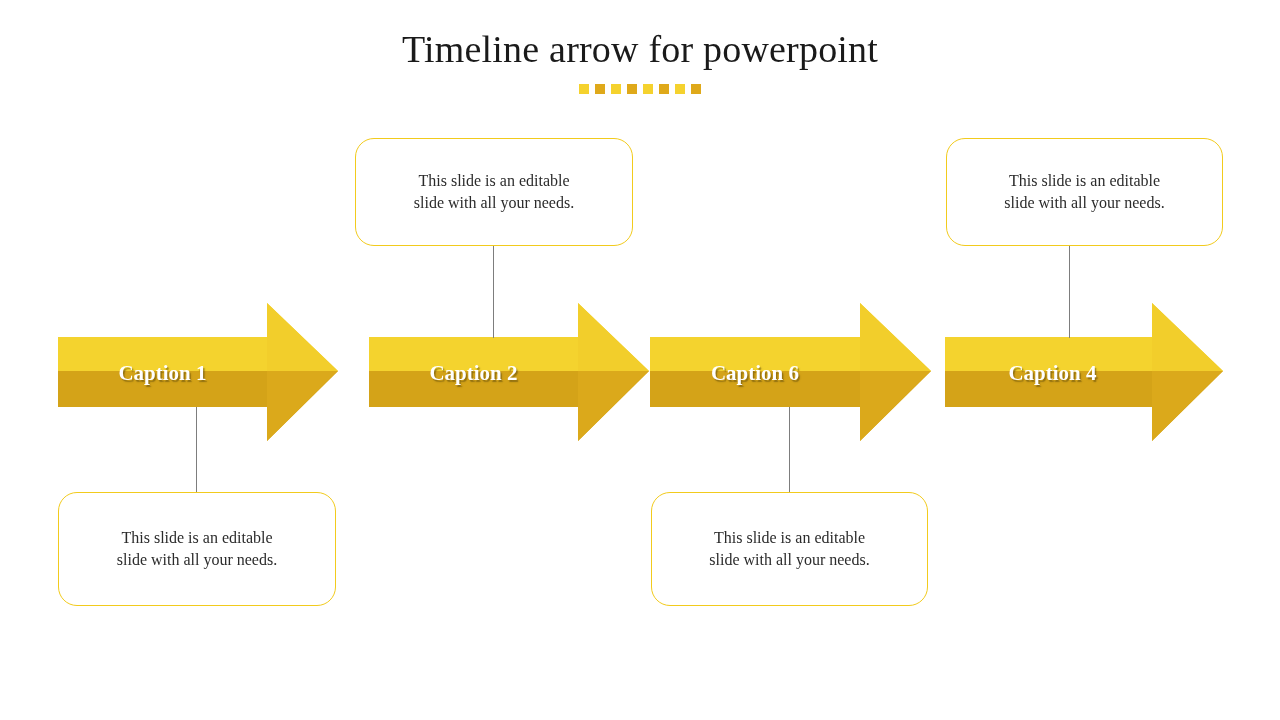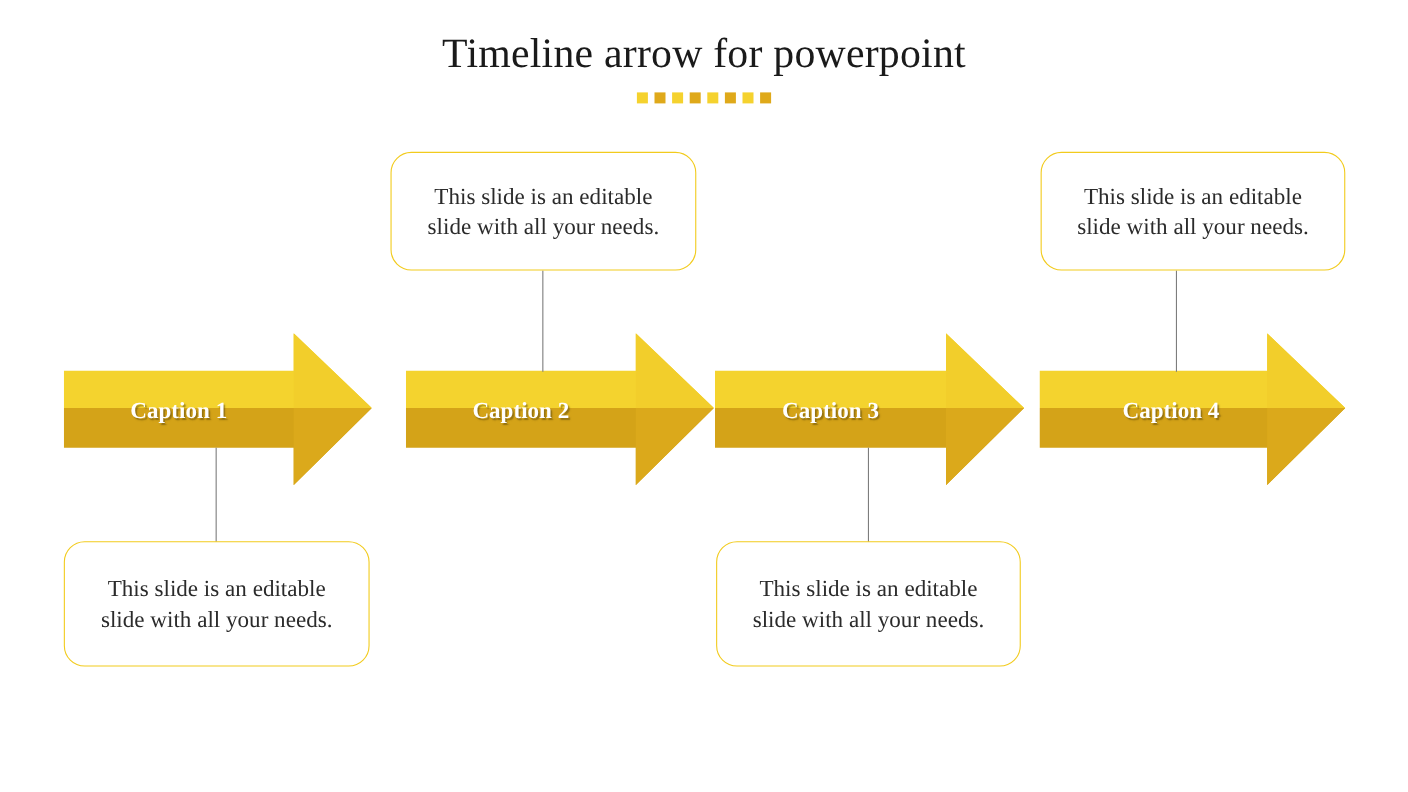--- a/index.html
+++ b/index.html
@@ -88,21 +88,21 @@
     position: absolute;
     border: 1px solid #F2CB1D;
     border-radius: 19px;
     background: #ffffff;
     display: flex;
     align-items: center;
     justify-content: center;
   }
   .textbox-text {
     font-family: "Liberation Serif", "DejaVu Serif", serif;
-    font-size: 21px;
+    font-size: 16px;
     color: #2b2b2b;
     line-height: 1.35;
     text-align: center;
     padding: 0 18px;
   }
 </style>
 </head>
 <body>
 
 <div id="slide">
@@ -167,40 +167,40 @@
     </div>
   </div>
 
   <div class="arrow" style="left:650px; width:281px;">
     <svg class="arrow-svg" width="281" height="138" viewBox="0 0 281 138">
       <path d="M0,34 L210,34 L210,0 L281,68 L0,68 Z" fill="#F4D32E"></path>
       <path d="M0,68 L281,68 L210,138 L210,104 L0,104 Z" fill="#D4A318"></path>
       <path d="M210,0 L281,68 L210,68 Z" fill="#F2CE2B"></path>
       <path d="M210,68 L281,68 L210,138 Z" fill="#DBA91B"></path>
     </svg>
-    <div class="arrow-caption" style="left:0; width:210px;">Caption 3</div>
+    <div class="arrow-caption" style="left:0; width:210px;">Caption 6</div>
   </div>
 
   <div class="connector" style="left:789px; top:407px; height:86px;"></div>
 
   <div class="textbox" style="left:651px; top:492px; width:277px; height:114px;">
     <div class="textbox-text">
       <div>This slide is an editable</div>
       <div>slide with all your needs.</div>
     </div>
   </div>
 
   <div class="arrow" style="left:945px; width:278px;">
     <svg class="arrow-svg" width="278" height="138" viewBox="0 0 278 138">
       <path d="M0,34 L207,34 L207,0 L278,68 L0,68 Z" fill="#F4D32E"></path>
       <path d="M0,68 L278,68 L207,138 L207,104 L0,104 Z" fill="#D4A318"></path>
       <path d="M207,0 L278,68 L207,68 Z" fill="#F2CE2B"></path>
       <path d="M207,68 L278,68 L207,138 Z" fill="#DBA91B"></path>
     </svg>
-    <div class="arrow-caption" style="left:16px; width:207px;">Caption 4</div>
+    <div class="arrow-caption" style="left:4px; width:207px;">Caption 4</div>
   </div>
 
   <div class="connector" style="left:1069px; top:246px; height:92px;"></div>
 
   <div class="textbox" style="left:946px; top:138px; width:277px; height:108px;">
     <div class="textbox-text">
       <div>This slide is an editable</div>
       <div>slide with all your needs.</div>
     </div>
   </div>

